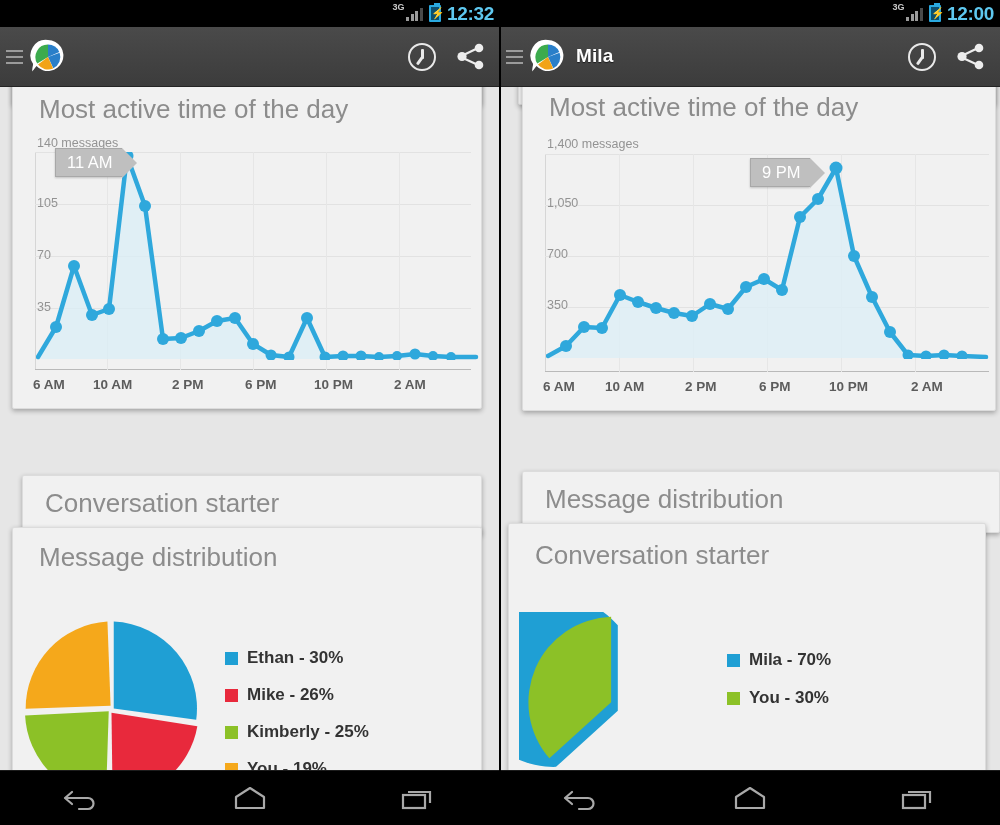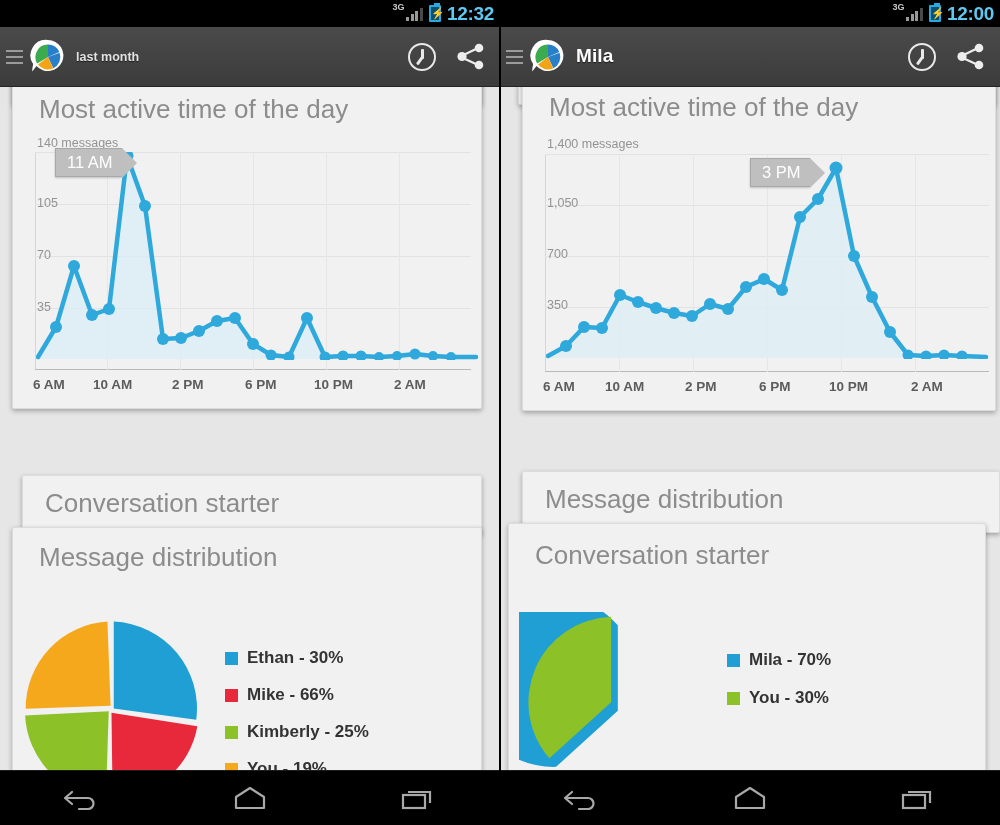--- a/index.html
+++ b/index.html
@@ -230,21 +230,21 @@
           </svg>
         </div>
 
         <div class="legend" style="left:212px; top:120px; gap:17px;">
           <div class="legend-row">
             <span class="legend-sw" style="background:#1f9fd4"></span>
             <span class="legend-txt">Ethan - 30%</span>
           </div>
           <div class="legend-row">
             <span class="legend-sw" style="background:#e8293c"></span>
-            <span class="legend-txt">Mike - 66%</span>
+            <span class="legend-txt">Mike - 26%</span>
           </div>
           <div class="legend-row">
             <span class="legend-sw" style="background:#8cc127"></span>
             <span class="legend-txt">Kimberly - 25%</span>
           </div>
           <div class="legend-row">
             <span class="legend-sw" style="background:#f5a81b"></span>
             <span class="legend-txt">You - 19%</span>
           </div>
         </div>
@@ -261,21 +261,20 @@
         <svg width="40" height="40" viewBox="0 0 40 40">
           <path d="M20 3 a15.5 15.5 0 1 1 -11.5 26 l-4.3 5.6 0.9 -7.6 A15.5 15.5 0 0 1 20 3 z" fill="#ffffff"></path>
           <path d="M20 7.5 A12.5 12.5 0 0 1 31.3 14.9 L20 20 Z" fill="#2a7fc9"></path>
           <path d="M31.6 15.8 A12.5 12.5 0 0 1 25.3 31.3 L20 20 Z" fill="#2a7fc9"></path>
           <path d="M20 7.5 A12.5 12.5 0 0 0 9.3 26.6 L20 20 Z" fill="#3cab4d"></path>
           <path d="M10 27.6 A12.5 12.5 0 0 0 25.1 31.4 L20 20 Z" fill="#f2a316"></path>
           <path d="M8 28.5 l-3.6 5.2 0.8 -6.6 z" fill="#ffffff"></path>
         </svg>
       </div>
       <div class="titleblock">
-        <div class="ab-sub">last month</div>
       </div>
       <div class="ab-actions">
         <span class="ic-clock"></span>
         <svg width="30" height="28" viewBox="0 0 30 28">
           <circle cx="23" cy="5" r="4.3" fill="#ededed"></circle>
           <circle cx="23" cy="22" r="4.3" fill="#ededed"></circle>
           <circle cx="6" cy="13.5" r="4.6" fill="#ededed"></circle>
           <path d="M8 11.8 L21 5.6 M8 15.4 L21 21.4" stroke="#ededed" stroke-width="2.2"></path>
         </svg>
       </div>
@@ -374,21 +373,21 @@
               <circle cx="308" cy="102" r="6"></circle>
                 <circle cx="326" cy="143" r="6"></circle>
               <circle cx="344" cy="178" r="6"></circle>
                 <circle cx="362" cy="201" r="5.5"></circle>
               <circle cx="380" cy="202" r="5.5"></circle>
                 <circle cx="398" cy="201" r="5.5"></circle>
               <circle cx="416" cy="202" r="5.5"></circle>
             </g>
           </svg>
 
-          <div class="tooltip" style="left:205px; top:4px;">3 PM</div>
+          <div class="tooltip" style="left:205px; top:4px;">9 PM</div>
 
           <div class="xlab" style="left:-2px; bottom:-22px;">6 AM</div>
           <div class="xlab" style="left:60px; bottom:-22px;">10 AM</div>
           <div class="xlab" style="left:140px; bottom:-22px;">2 PM</div>
           <div class="xlab" style="left:214px; bottom:-22px;">6 PM</div>
           <div class="xlab" style="left:284px; bottom:-22px;">10 PM</div>
           <div class="xlab" style="left:366px; bottom:-22px;">2 AM</div>
         </div>
       </div>
 

